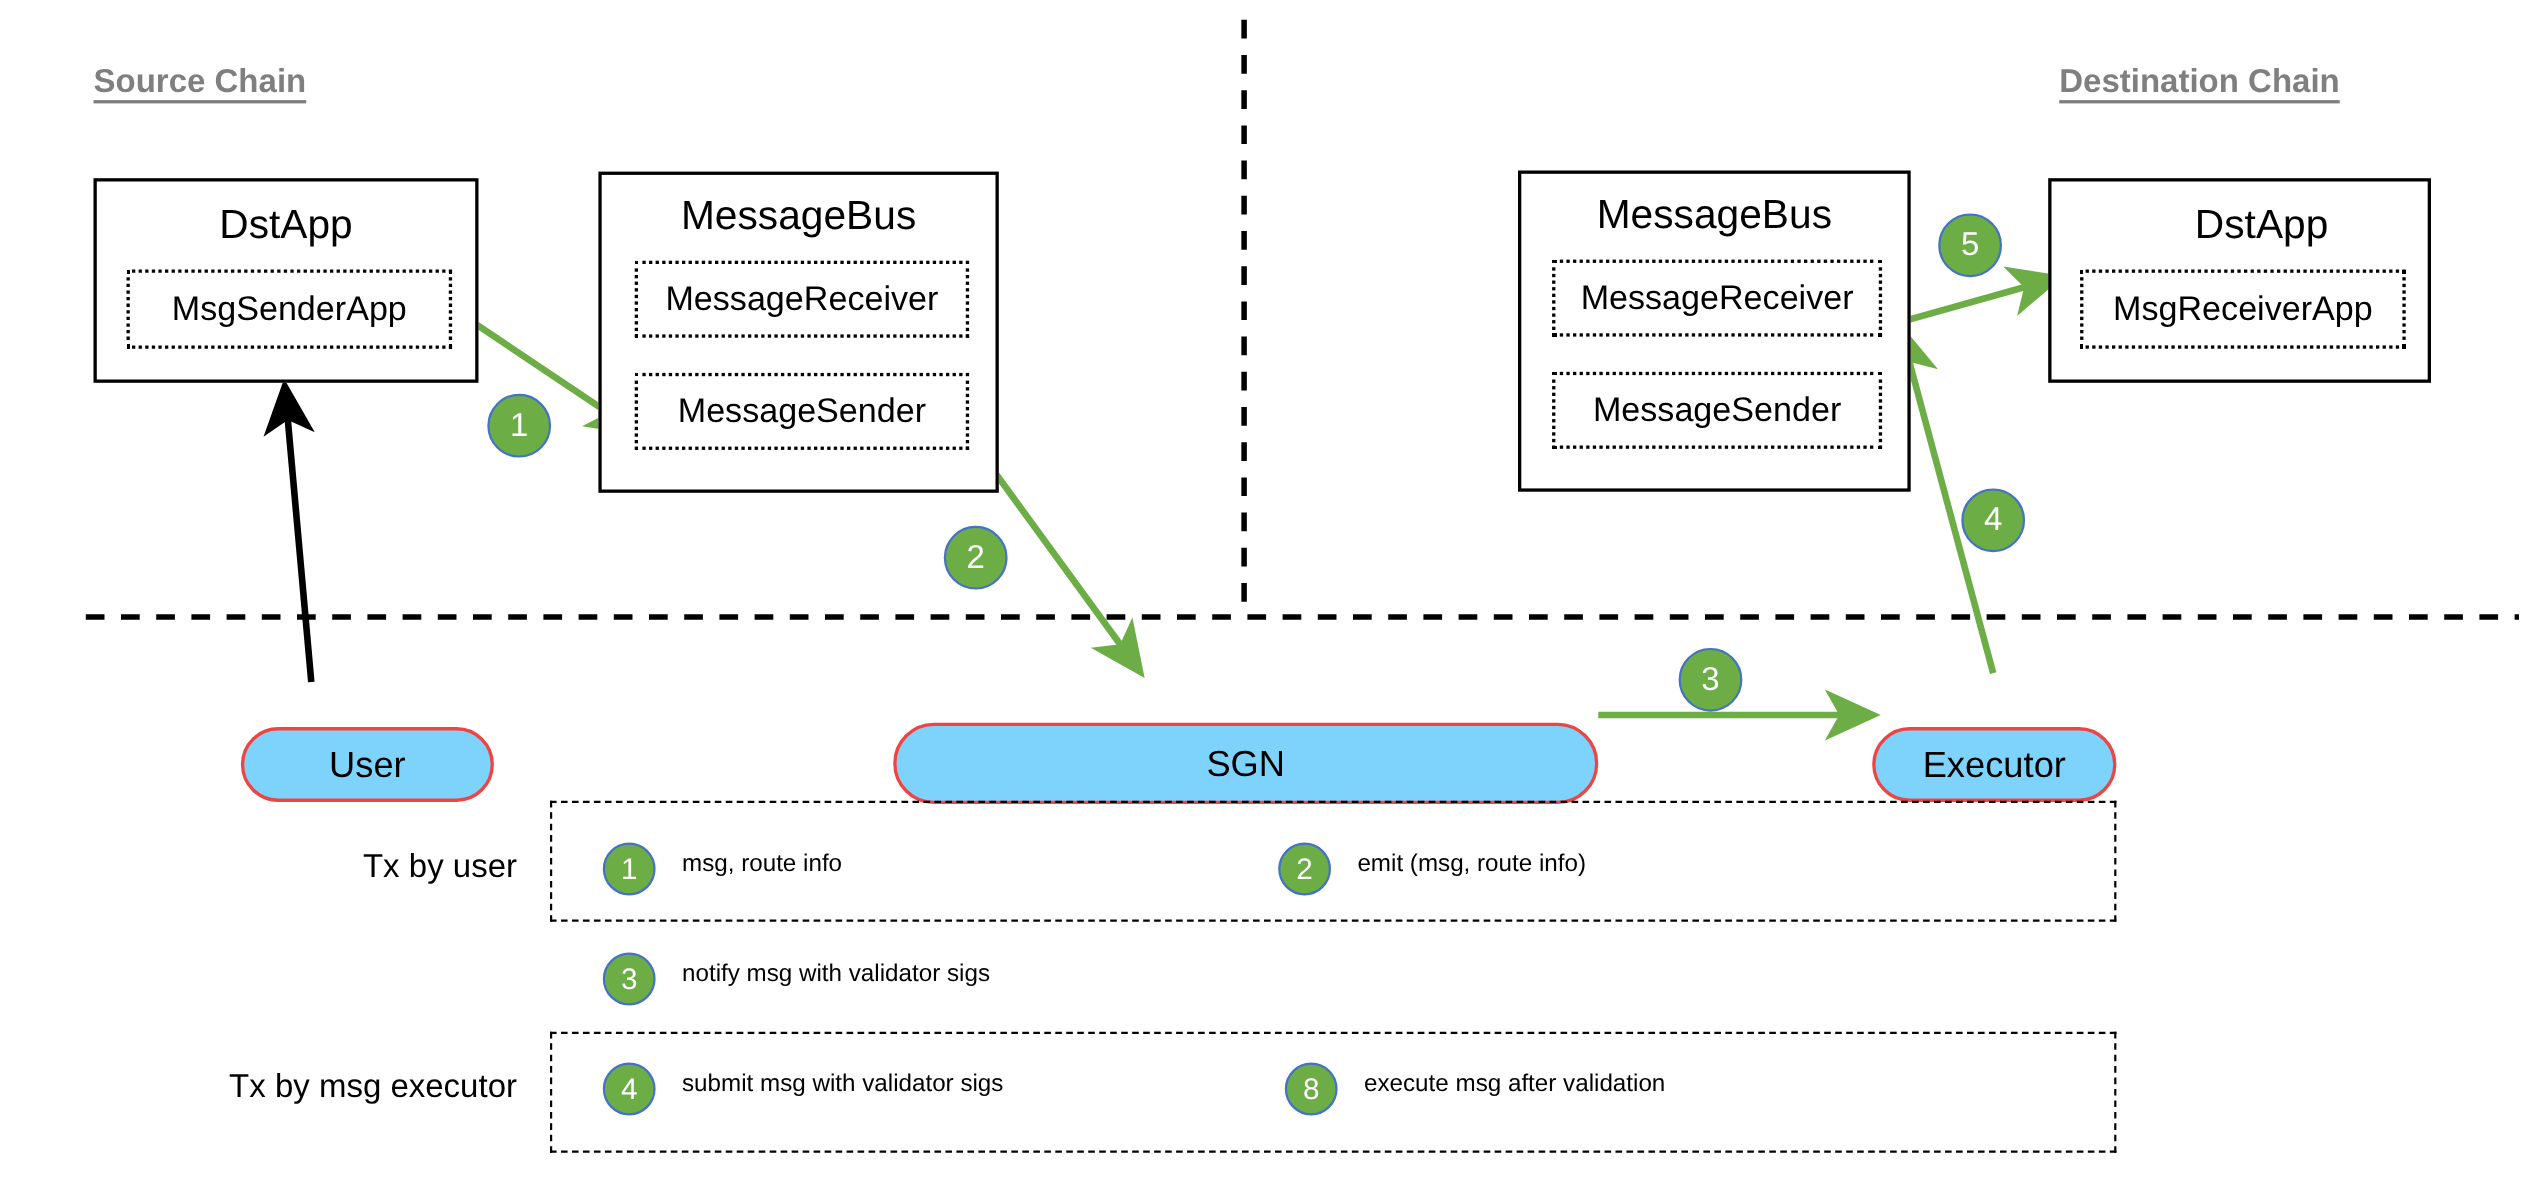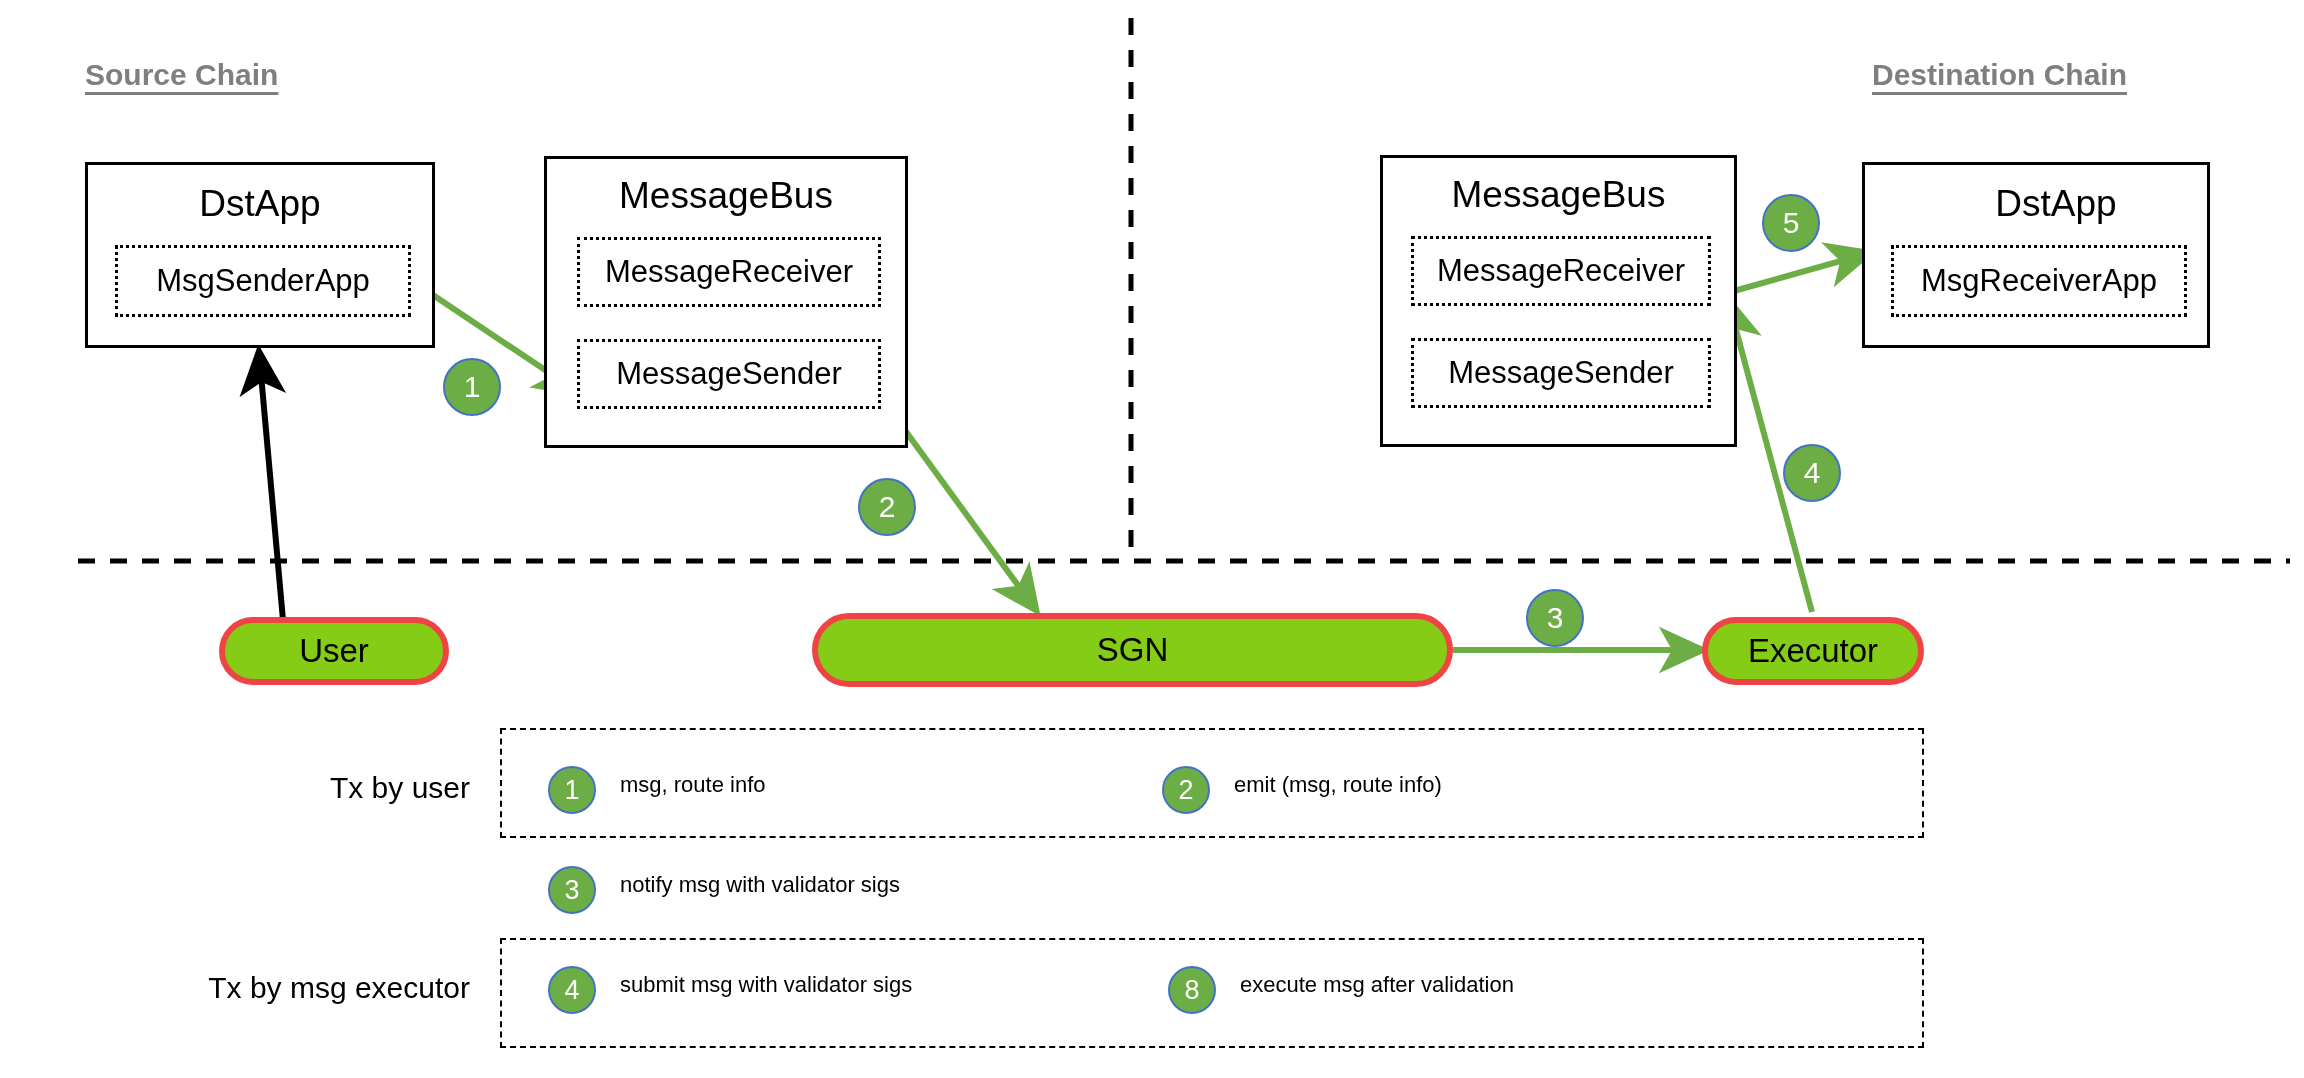--- a/index.html
+++ b/index.html
@@ -55,29 +55,30 @@
     display: flex;
     align-items: center;
     justify-content: center;
     font-size: 31px;
     color: #000000;
     white-space: nowrap;
   }
   .stadium {
     position: absolute;
     box-sizing: border-box;
-    border: 6px solid #ef4444;
-    background: #84cc16;
+    border: 3px solid #ef4444;
+    background: #7dd3fc;
     border-radius: 999px;
     display: flex;
     align-items: center;
     justify-content: center;
     font-size: 33px;
     color: #000000;
     white-space: nowrap;
+    margin-top: 44px;
   }
   .badge {
     position: absolute;
     box-sizing: border-box;
     border-radius: 50%;
     background: #6CAD46;
     border: 2px solid #4472C4;
     color: #ffffff;
     display: flex;
     align-items: center;

